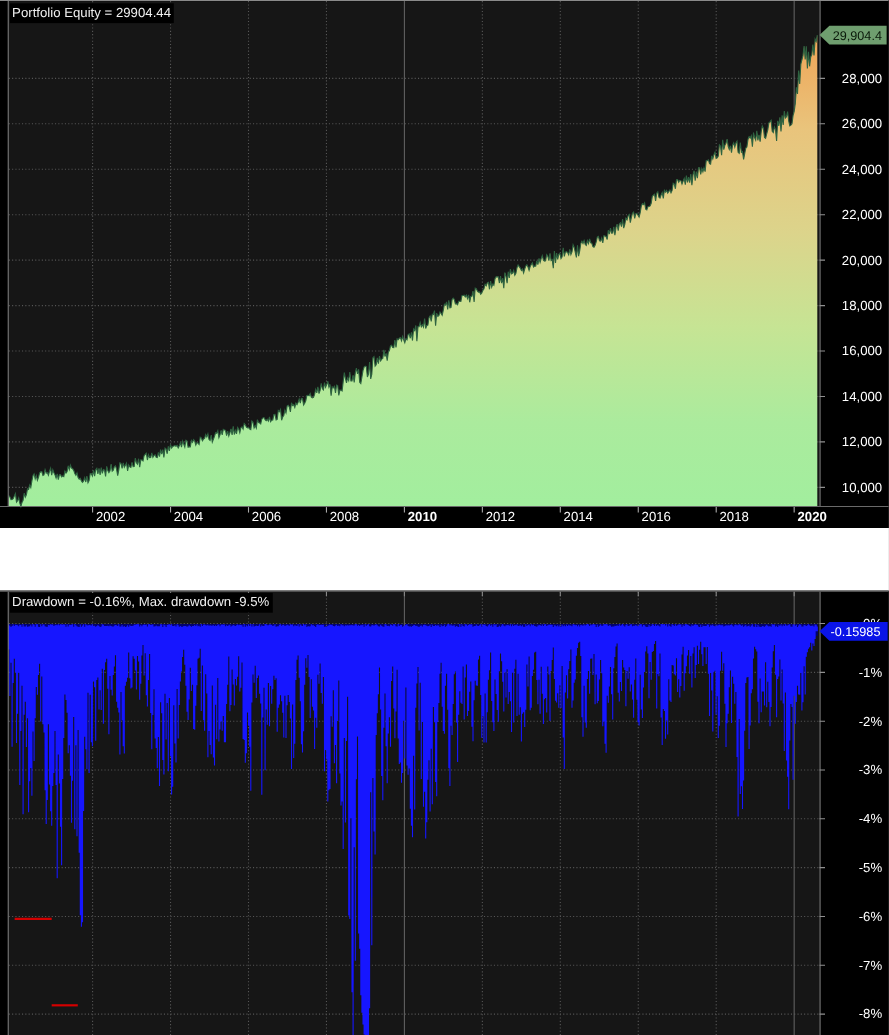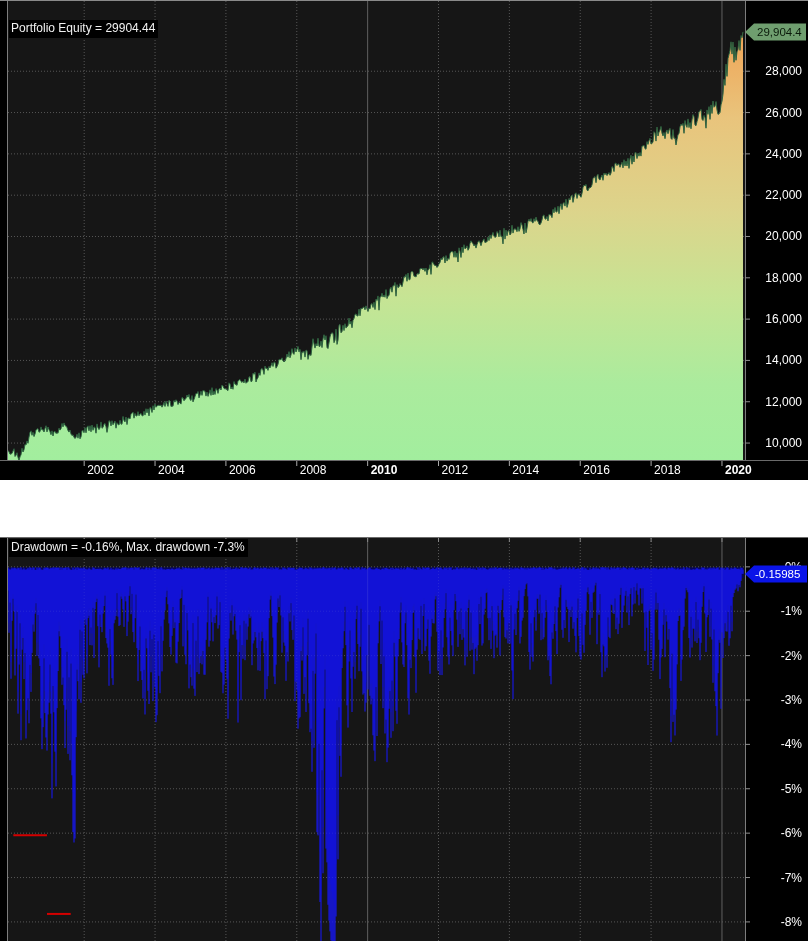--- a/index.html
+++ b/index.html
@@ -9,21 +9,21 @@
   }
   .panel{position:absolute;left:0;width:808px;background:#000;}
   #equity-panel{top:0;height:480px;}
   #gap{position:absolute;top:480px;left:0;width:808px;height:57px;background:#ffffff;}
   #drawdown-panel{top:537px;height:404px;}
   svg{display:block;background:#000;}
   .chart-title{
     position:absolute;left:9px;background:#000;color:#f0f0f0;
     font-size:12px;line-height:15px;padding:1px 3px 2px 2px;white-space:nowrap;
   }
-  #equity-title{top:20px;}
+  #equity-title{top:3px;}
   #drawdown-title{top:2px;}
 </style>
 </head>
 <body>
 
 <div class="panel" id="equity-panel">
   <svg id="equity-svg" width="808" height="480">
       <defs>
         <linearGradient id="eqgrad" x1="0" y1="0" x2="0" y2="1">
           <stop offset="0" stop-color="#f0a456"></stop>
@@ -184,14 +184,14 @@
         <line x1="745" y1="340.53193832599123" x2="750" y2="340.53193832599123" stroke="#909090"></line>
         <text x="802" y="344.53193832599123" text-anchor="end" fill="#ffffff" font-size="12" font-family="Liberation Sans, sans-serif">-7%</text>
         <line x1="745" y1="384.9151982378855" x2="750" y2="384.9151982378855" stroke="#909090"></line>
         <text x="802" y="388.9151982378855" text-anchor="end" fill="#ffffff" font-size="12" font-family="Liberation Sans, sans-serif">-8%</text>
       </g>
       <g>
         <path d="M745 36.94378303964757 L754 28.44378303964757 H807 V45.44378303964757 H754 Z" fill="#0a14e8"></path>
         <text x="755" y="41.44378303964757" fill="#ffffff" font-size="11.5" font-family="Liberation Sans, sans-serif">-0.15985</text>
       </g>
     </svg>
-  <div class="chart-title" id="drawdown-title">Drawdown = -0.16%, Max. drawdown -7.3%</div>
+  <div class="chart-title" id="drawdown-title">Drawdown = -0.16%, Max. drawdown -9.5%</div>
 </div>
 
 </body></html>

